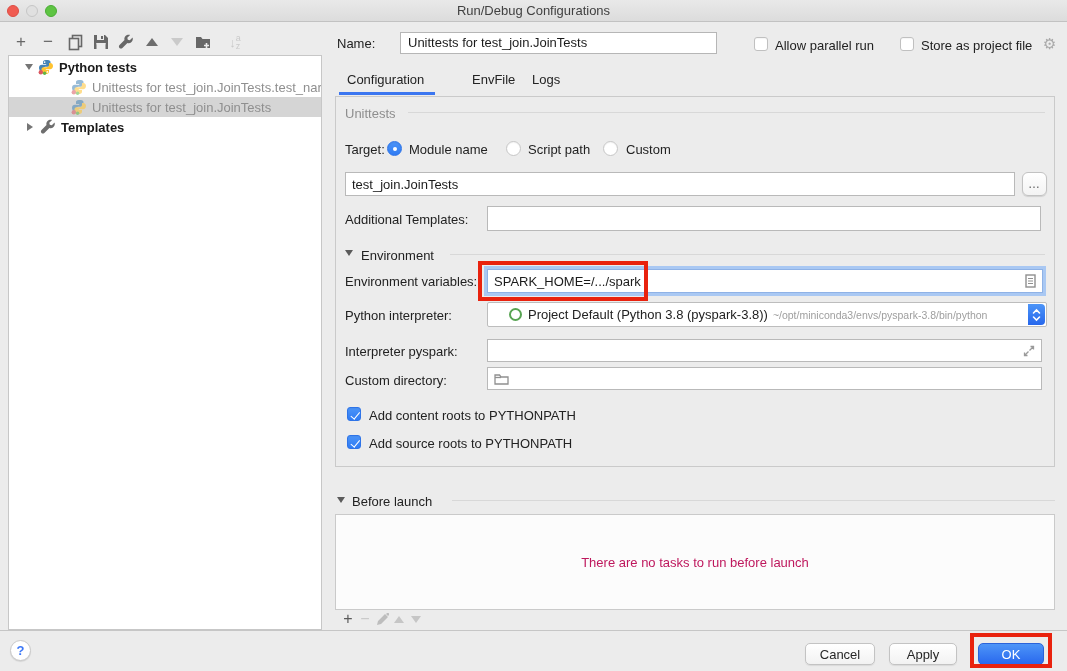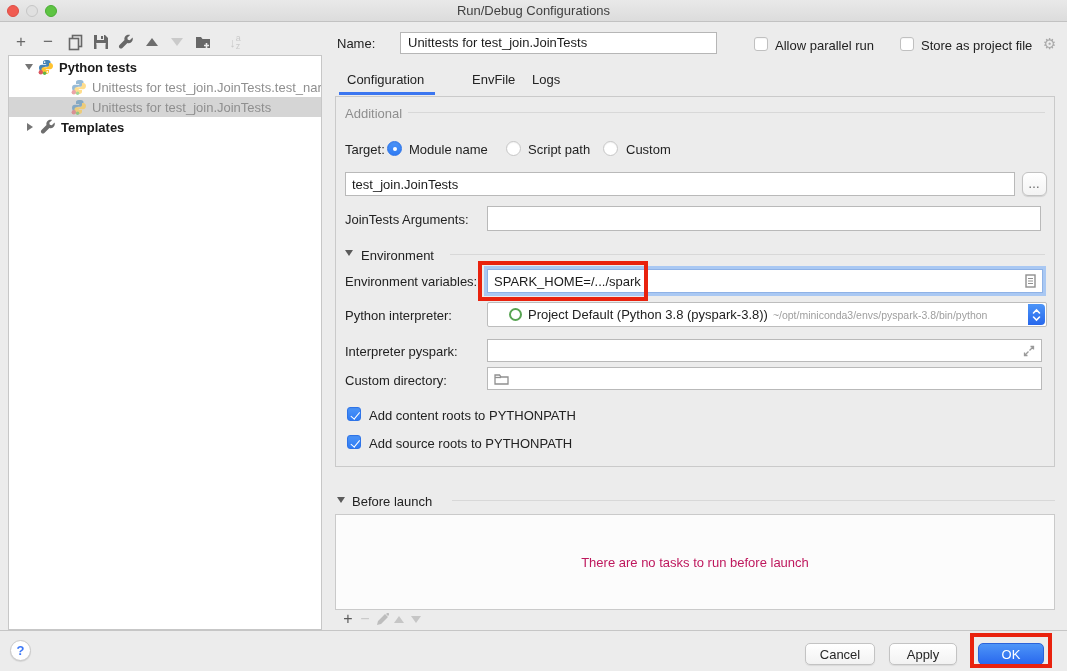--- a/index.html
+++ b/index.html
@@ -175,39 +175,39 @@
 <div class="abs lbl" style="left:921px; top:38px;">Store as project file</div>
 <div class="abs gear" style="left:1043px; top:35px;"><span>⚙</span></div>
 
 <div class="abs tab" style="left:347px; top:72px;">Configuration</div>
 <div class="abs tab" style="left:472px; top:72px;">EnvFile</div>
 <div class="abs tab" style="left:532px; top:72px;">Logs</div>
 <div class="abs tab-underline"></div>
 
 <div class="abs panel"></div>
 
-<div class="abs lbl gray" style="left:345px; top:106px;">Additional</div>
+<div class="abs lbl gray" style="left:345px; top:106px;">Unittests</div>
 <div class="abs grp-line" style="left:408px; top:112px; width:637px;"></div>
 
 <div class="abs lbl" style="left:345px; top:142px;">Target:</div>
 <span class="radio on" style="left:387px; top:141px;"></span>
 <div class="abs lbl" style="left:409px; top:142px;">Module name</div>
 <span class="radio" style="left:506px; top:141px;"></span>
 <div class="abs lbl" style="left:528px; top:142px;">Script path</div>
 <span class="radio" style="left:603px; top:141px;"></span>
 <div class="abs lbl" style="left:626px; top:142px;">Custom</div>
 
 <div class="field" style="left:345px; top:172px; width:670px; height:24px;">
     <span>test_join.JoinTests</span>
   </div>
 <div class="abs browse-btn">
     <span>…</span>
   </div>
 
-<div class="abs lbl" style="left:345px; top:212px;">JoinTests Arguments:</div>
+<div class="abs lbl" style="left:345px; top:212px;">Additional Templates:</div>
 <div class="field" style="left:487px; top:206px; width:554px; height:25px;">
     <span></span>
   </div>
 
 <span class="abs sec-tri" style="left:345px; top:250px;"></span>
 <div class="abs lbl" style="left:361px; top:248px;">Environment</div>
 <div class="abs grp-line" style="left:450px; top:254px; width:595px;"></div>
 
 <div class="abs lbl" style="left:345px; top:274px;">Environment variables:</div>
 <div class="field focus-ring" style="left:487px; top:269px; width:556px; height:24px;">

